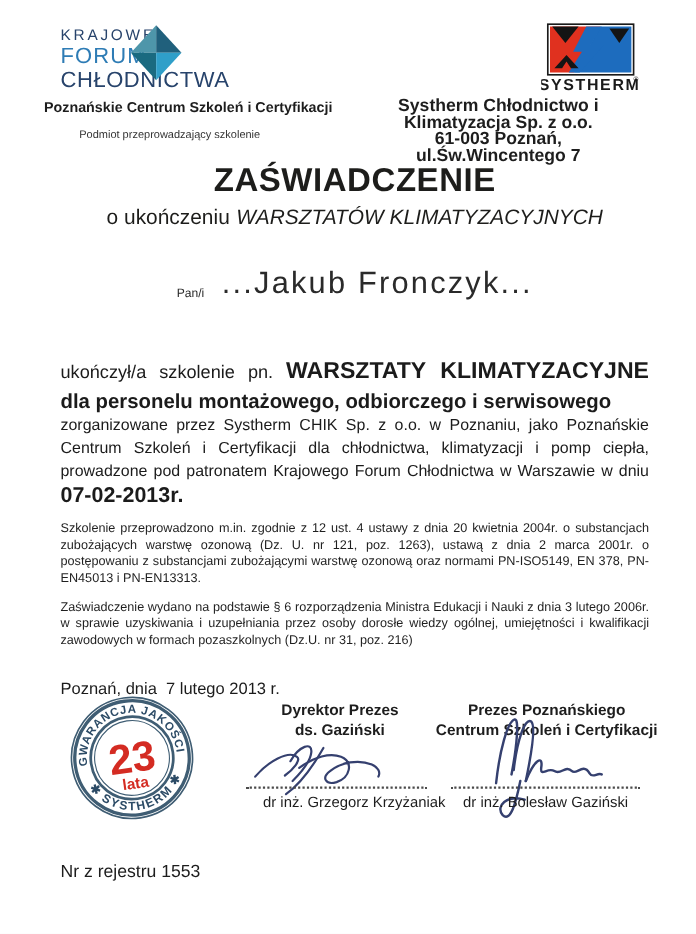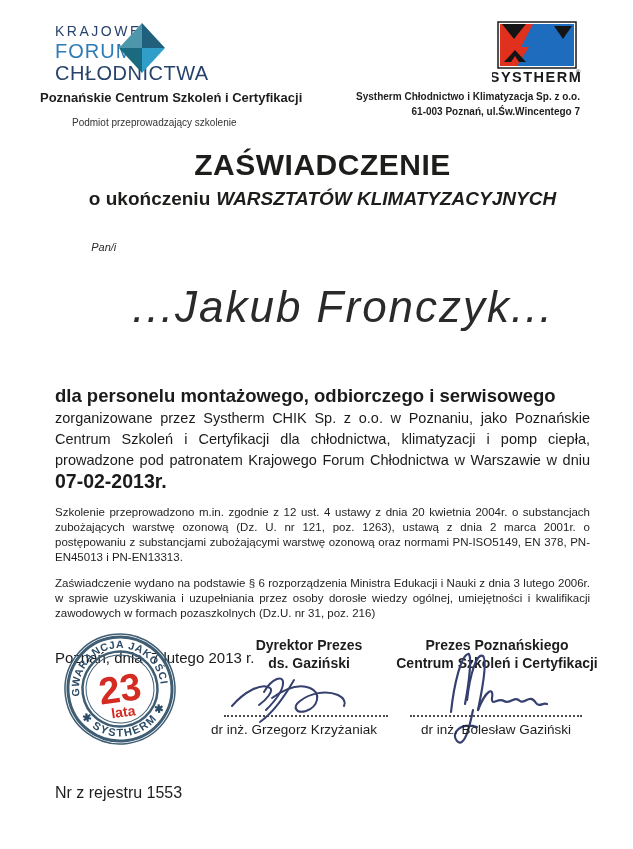--- a/index.html
+++ b/index.html
@@ -10,49 +10,49 @@
   }
   
   .kfch-text{position:absolute;left:55px;top:24px;line-height:1;}
   .kfch-l1{font-size:14px;letter-spacing:2.5px;color:#27436b;margin-bottom:3px;}
   .kfch-l2{font-size:20px;letter-spacing:1px;color:#2e7cb5;margin-bottom:2px;}
   .kfch-l3{font-size:20px;letter-spacing:.5px;color:#27436b;text-align:center;}
   .kfch-diamond{position:absolute;left:116px;top:21px;}
   .left-subtitle{position:absolute;left:40px;top:90px;font-size:13px;font-weight:bold;color:#1d1d1d;}
   .left-caption{position:absolute;left:72px;top:117px;font-size:10px;color:#333;}
   .systherm-logo{position:absolute;left:492px;top:21px;}
-  .right-address{position:absolute;left:326px;top:89px;width:254px;text-align:right;
-    font-size:10px;font-weight:bold;line-height:15px;color:#1d1d1d;}
+  .right-address{position:absolute;left:326px;top:89px;width:254px;text-align:center;
+    font-size:16px;font-weight:bold;line-height:15px;color:#1d1d1d;}
   
   .flow{position:absolute;left:55px;right:43px;top:148px;}
   .doc-title{text-align:center;font-size:30px;font-weight:bold;letter-spacing:.5px;color:#1d1d1b;line-height:34px;}
-  .doc-subtitle{text-align:center;font-size:19px;font-weight:bold;color:#1d1d1b;margin-top:5px;line-height:24px;}
+  .doc-subtitle{text-align:center;font-size:19px;font-weight:normal;color:#1d1d1b;margin-top:5px;line-height:24px;}
   .doc-subtitle .it{font-style:italic;margin-left:6px;}
-  .recipient{margin-top:30px;display:flex;justify-content:center;align-items:flex-start;gap:16px;font-style:italic;}
+  .recipient{margin-top:30px;display:flex;justify-content:center;align-items:flex-end;gap:16px;}
   .salutation{font-size:11px;color:#2a2a2a;}
-  .recipient-name{font-size:44px;letter-spacing:2px;color:#2a2a2a;white-space:nowrap;margin-top:41px;}
+  .recipient-name{font-size:28px;letter-spacing:2px;color:#2a2a2a;white-space:nowrap;}
   .body-block{margin-top:52px;}
   .b-line1{text-align:justify;text-align-last:justify;line-height:25px;}
   .b-line1 .plain{font-size:16.5px;}
   .b-line1 .big{font-size:21px;font-weight:bold;}
   .b-line2{font-size:18.5px;font-weight:bold;line-height:23px;margin-top:1px;}
   .b-rest{font-size:14.5px;line-height:21px;text-align:justify;margin-top:1px;}
   .b-rest .date{font-size:19.5px;font-weight:600;}
   .legal{font-size:11.5px;line-height:15px;text-align:justify;color:#1f1f1f;margin-top:11px;}
   .place-date{font-size:15px;margin-top:28px;white-space:pre;}
   
   .seal{position:absolute;left:61px;top:630px;}
   .sig-head{position:absolute;text-align:center;font-size:14px;font-weight:bold;line-height:18px;color:#1d1d1d;}
   .sig-head.left{left:214px;top:636px;width:190px;}
   .sig-head.right{left:392px;top:636px;width:210px;}
   .dotline{position:absolute;top:715px;border-bottom:2px dotted #4a4a4a;height:0;}
   .dotline.left{left:224px;width:164px;}
   .dotline.right{left:410px;width:172px;}
   .sig-name{position:absolute;top:722px;text-align:center;font-size:13.5px;color:#1d1d1d;}
-  .sig-name.left{left:204px;width:180px;}
+  .sig-name.left{left:232px;width:180px;}
   .sig-name.right{left:402px;width:188px;}
   .sig-svg{position:absolute;}
   .sig-svg.left{left:228px;top:662px;}
   .sig-svg.right{left:437px;top:646px;}
   .registry{position:absolute;left:55px;top:784px;font-size:16px;font-weight:normal;color:#1d1d1d;}
 </style>
 </head>
 <body>
 
 <div class="page">
@@ -92,20 +92,24 @@
     <div class="doc-subtitle">
       <span>o ukończeniu</span><span class="it">WARSZTATÓW KLIMATYZACYJNYCH</span>
     </div>
 
     <div class="recipient">
       <span class="salutation">Pan/i</span>
       <span class="recipient-name">...Jakub Fronczyk...</span>
     </div>
 
     <div class="body-block">
+      <div class="b-line1">
+        <span class="plain">ukończył/a szkolenie pn.</span>
+        <span class="big">WARSZTATY KLIMATYZACYJNE</span>
+      </div>
       <div class="b-line2">dla personelu montażowego, odbiorczego i serwisowego</div>
       <div class="b-rest">
         <span>zorganizowane przez Systherm CHIK Sp. z o.o. w Poznaniu, jako Poznańskie Centrum Szkoleń i Certyfikacji dla chłodnictwa, klimatyzacji i pomp ciepła, prowadzone pod patronatem Krajowego Forum Chłodnictwa w Warszawie w dniu </span><span class="date">07-02-2013r.</span>
       </div>
       <div class="legal">Szkolenie przeprowadzono m.in. zgodnie z 12 ust. 4 ustawy z dnia 20 kwietnia 2004r. o substancjach zubożających warstwę ozonową (Dz. U. nr 121, poz. 1263), ustawą z dnia 2 marca 2001r. o postępowaniu z substancjami zubożającymi warstwę ozonową oraz normami PN-ISO5149, EN 378, PN-EN45013 i PN-EN13313.</div>
       <div class="legal">Zaświadczenie wydano na podstawie § 6 rozporządzenia Ministra Edukacji i Nauki z dnia 3 lutego 2006r. w sprawie uzyskiwania i uzupełniania przez osoby dorosłe wiedzy ogólnej, umiejętności i kwalifikacji zawodowych w formach pozaszkolnych (Dz.U. nr 31, poz. 216)</div>
       <div class="place-date">Poznań, dnia  7 lutego 2013 r.</div>
     </div>
   </div>
 

